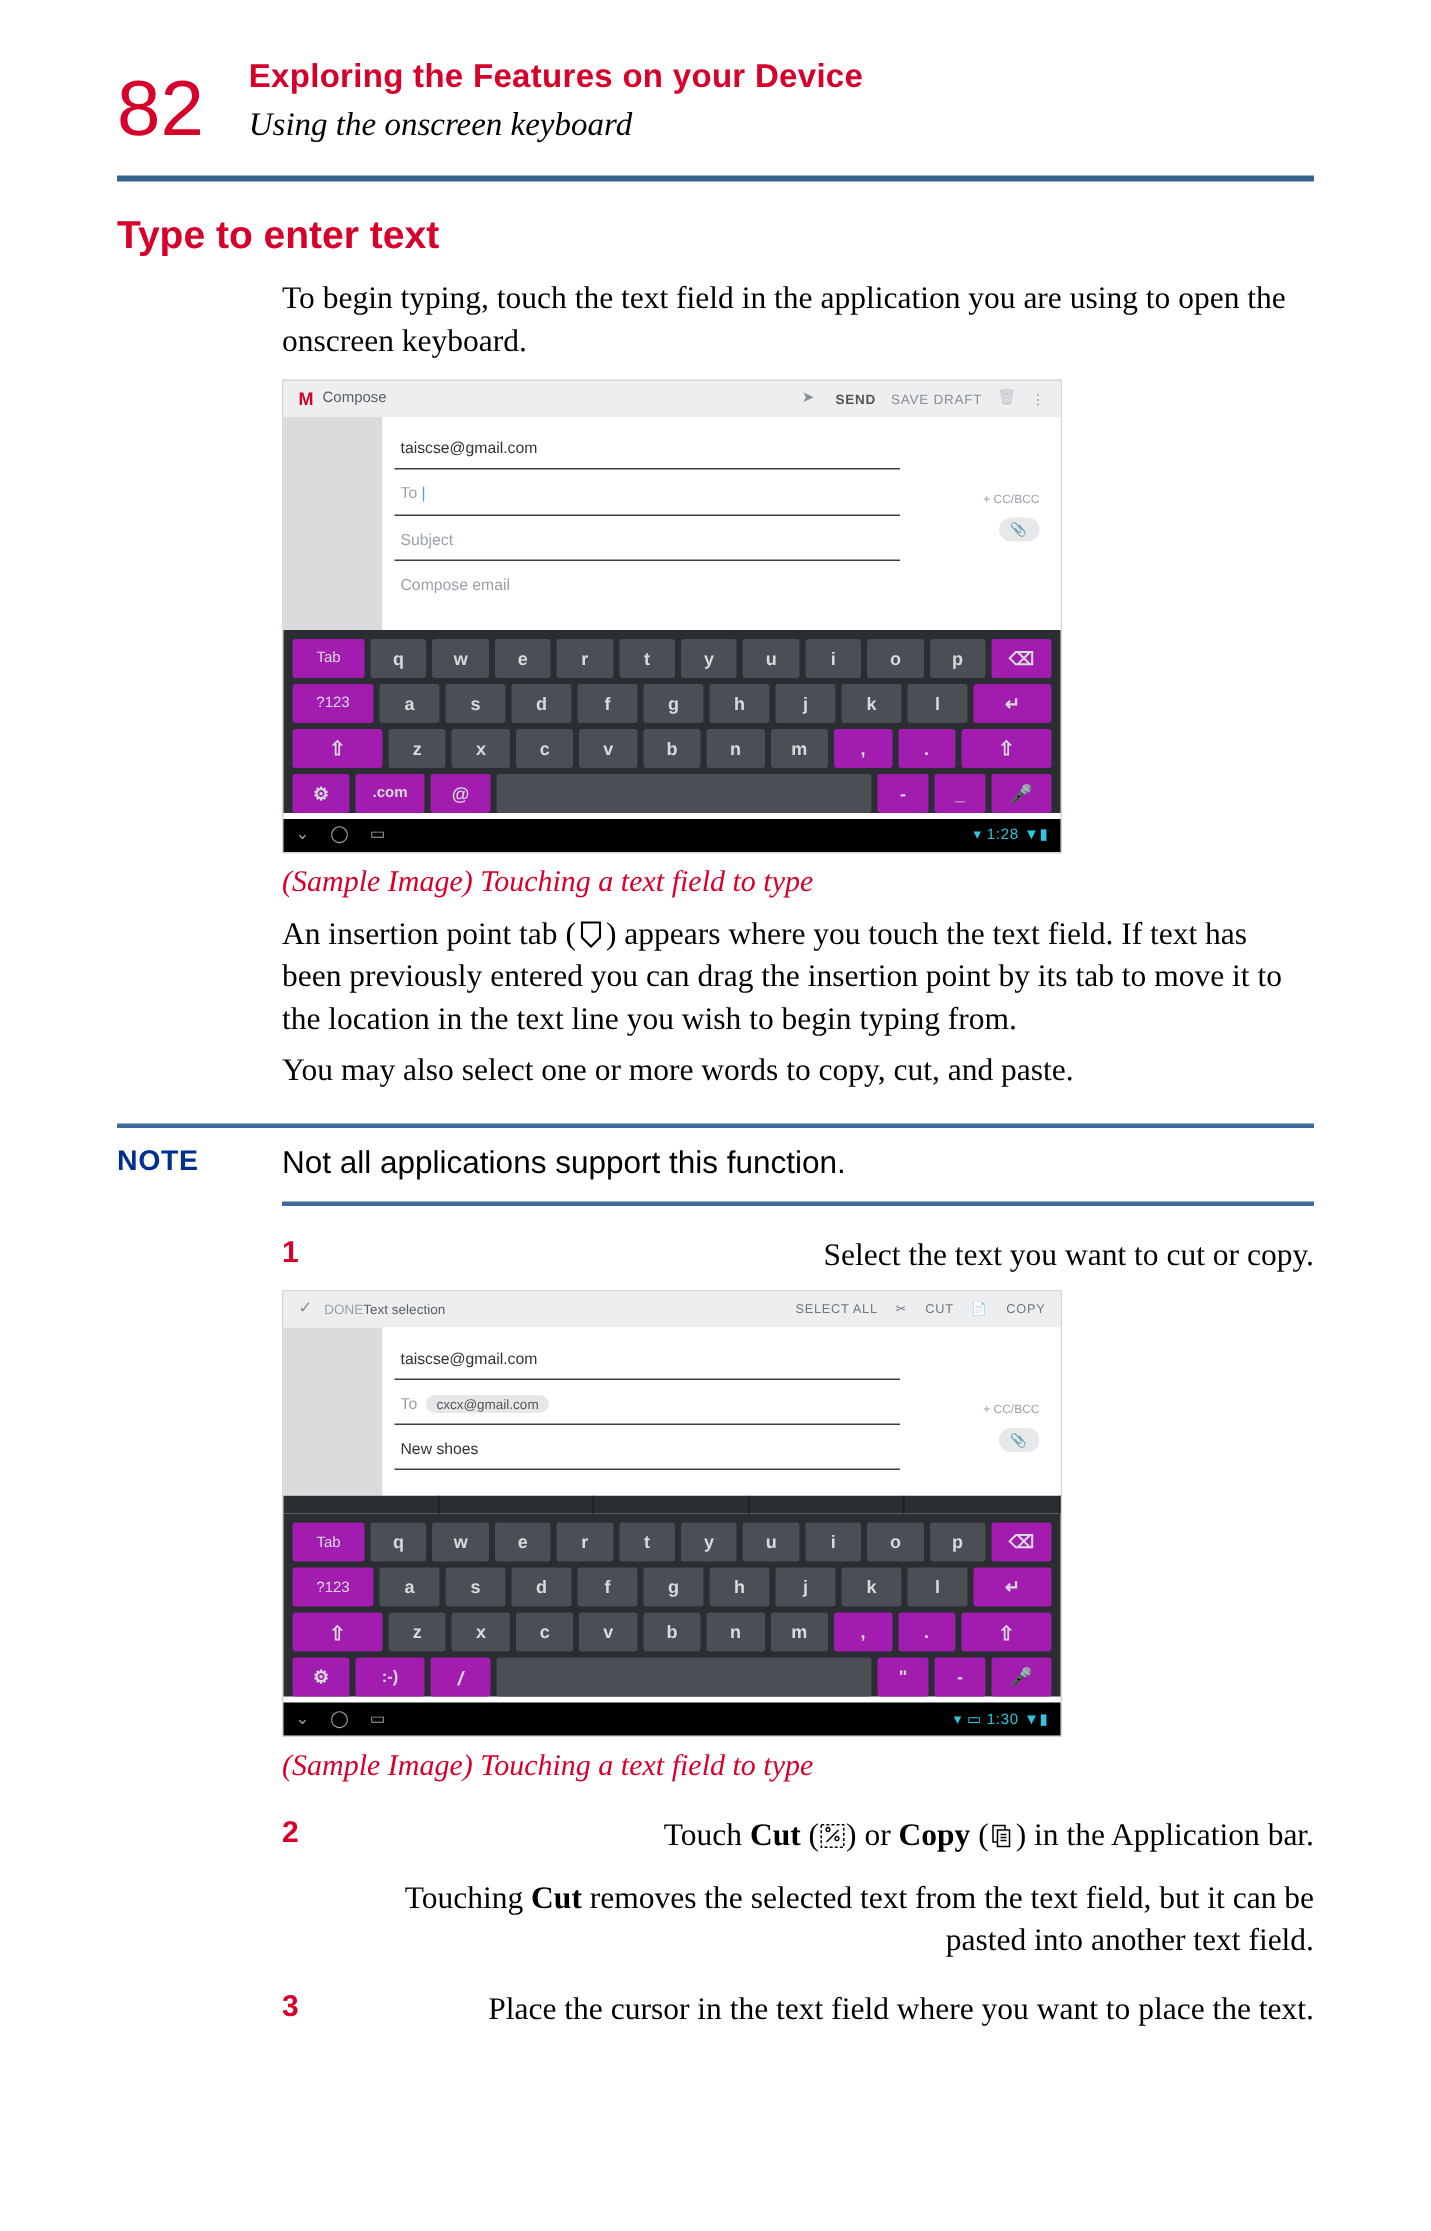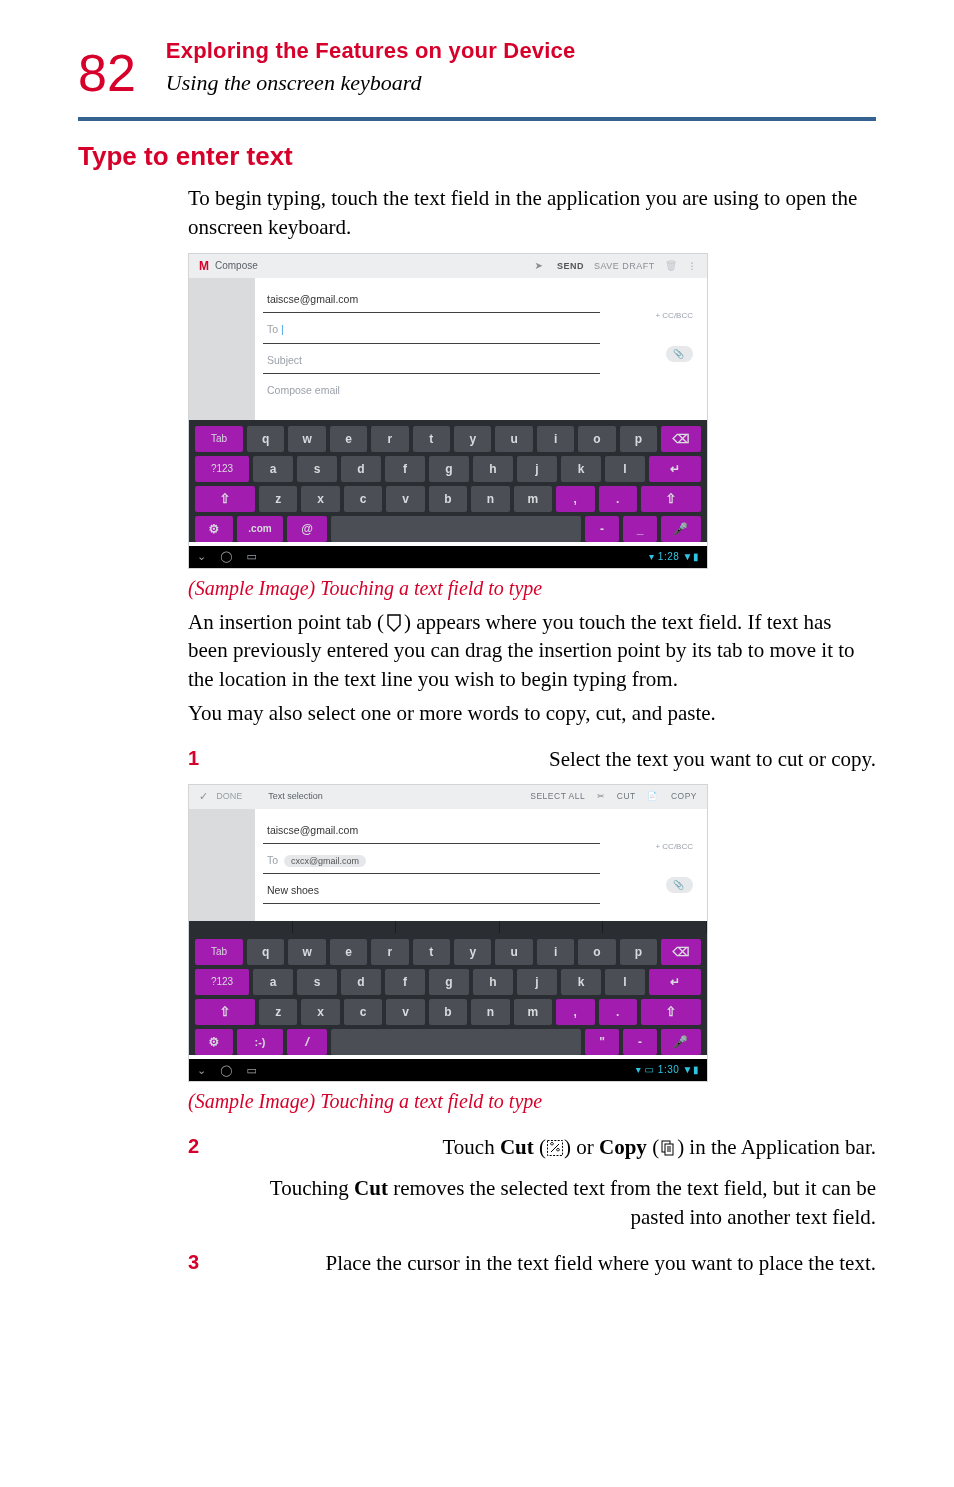--- a/index.html
+++ b/index.html
@@ -25,21 +25,21 @@
   .shot-top .spacer { flex:1; }
   .shot-top .act { margin-left:10px; font-size:9px; color:#8a8f96; letter-spacing:.5px;}
   .shot-top .send-icon { color:#8a8f96; margin-right:4px; }
   .shot-top .trash { color:#bfc4ca; margin-left:10px; }
   .compose-area { display:flex; }
   .compose-left { width:66px; background:#d9dbdd; min-height:108px; }
   .compose-right { flex:1; padding:8px 12px 14px 8px; background:#fff; position:relative;}
   .field { border:none; border-bottom:1px solid #404040; padding:6px 4px; font-size:10.5px; color:#9aa1a9; margin-bottom:3px; width:78%; }
   .field.from { color:#333; }
   .field.subject { color:#333; }
-  .ccbcc { position:absolute; right:14px; top:33px; font-size:8px; color:#9aa1a9;margin-left:12px; }
+  .ccbcc { position:absolute; right:14px; top:50px; font-size:8px; color:#9aa1a9;margin-left:12px; }
   .chip { display:inline-block; background:#e6e8ea; border-radius:9px; padding:2px 8px; font-size:9px; color:#7b8187; margin-left:3px;}
   .chip-holder{position:absolute; right:14px; top:58px;}
 
   
   .kb { background:#2a2d31; padding:6px 6px 0 6px; }
   .krow { display:flex; gap:4px; margin-bottom:4px; }
   .key { background:#4b4f55; color:#d8dadd; font-size:12px; font-weight:bold; display:flex; align-items:center; justify-content:center; height:26px; border-radius:2px; }
   .key.dark { background:#a21caf; }
   .key.space { flex:5; }
   .key.tab { width:48px; font-size:10px; font-weight:normal;}
@@ -189,35 +189,43 @@
       <span>An insertion point tab (</span><span class="ins-icon">
         <svg viewBox="0 0 20 20">
             <path d="M4 2 h12 v10 l-6 6 l-6 -6 z" fill="none" stroke="#000" stroke-width="1.4"></path>
           </svg>
       </span><span>) appears where you touch the text field. If text has been previously entered you can drag the insertion point by its tab to move it to the location in the text line you wish to begin typing from.</span>
     </p>
 
     <p>You may also select one or more words to copy, cut, and paste.</p>
   </div>
 
+  <div class="note-wrap">
+    <div class="note-rule-top"></div>
+    <div class="note-row">
+      <div class="note-label">NOTE</div>
+      <div class="note-text">Not all applications support this function.</div>
+    </div>
+    <div class="note-rule-bot"></div>
+  </div>
 
   <div class="body-block">
 
     <div class="step">
       <div class="num">1</div>
       <div class="txt">
           <p>Select the text you want to cut or copy.</p>
         </div>
     </div>
 
     <div class="shot" style="margin-top:10px;">
       <div class="sel-header">
         <span class="done">✓</span>
         <span style="font-size:9px;color:#9aa0a7;">DONE</span>
-        <span style="margin-left:26px;">Text selection</span>
+        <span style="margin-left:0;">Text selection</span>
         <span class="spacer"></span>
         <span class="tool">SELECT ALL</span>
         <span class="tool">✂</span>
         <span class="tool">CUT</span>
         <span class="tool">📄</span>
         <span class="tool">COPY</span>
       </div>
       <div class="compose-area">
         <div class="compose-left"></div>
         <div class="compose-right">

